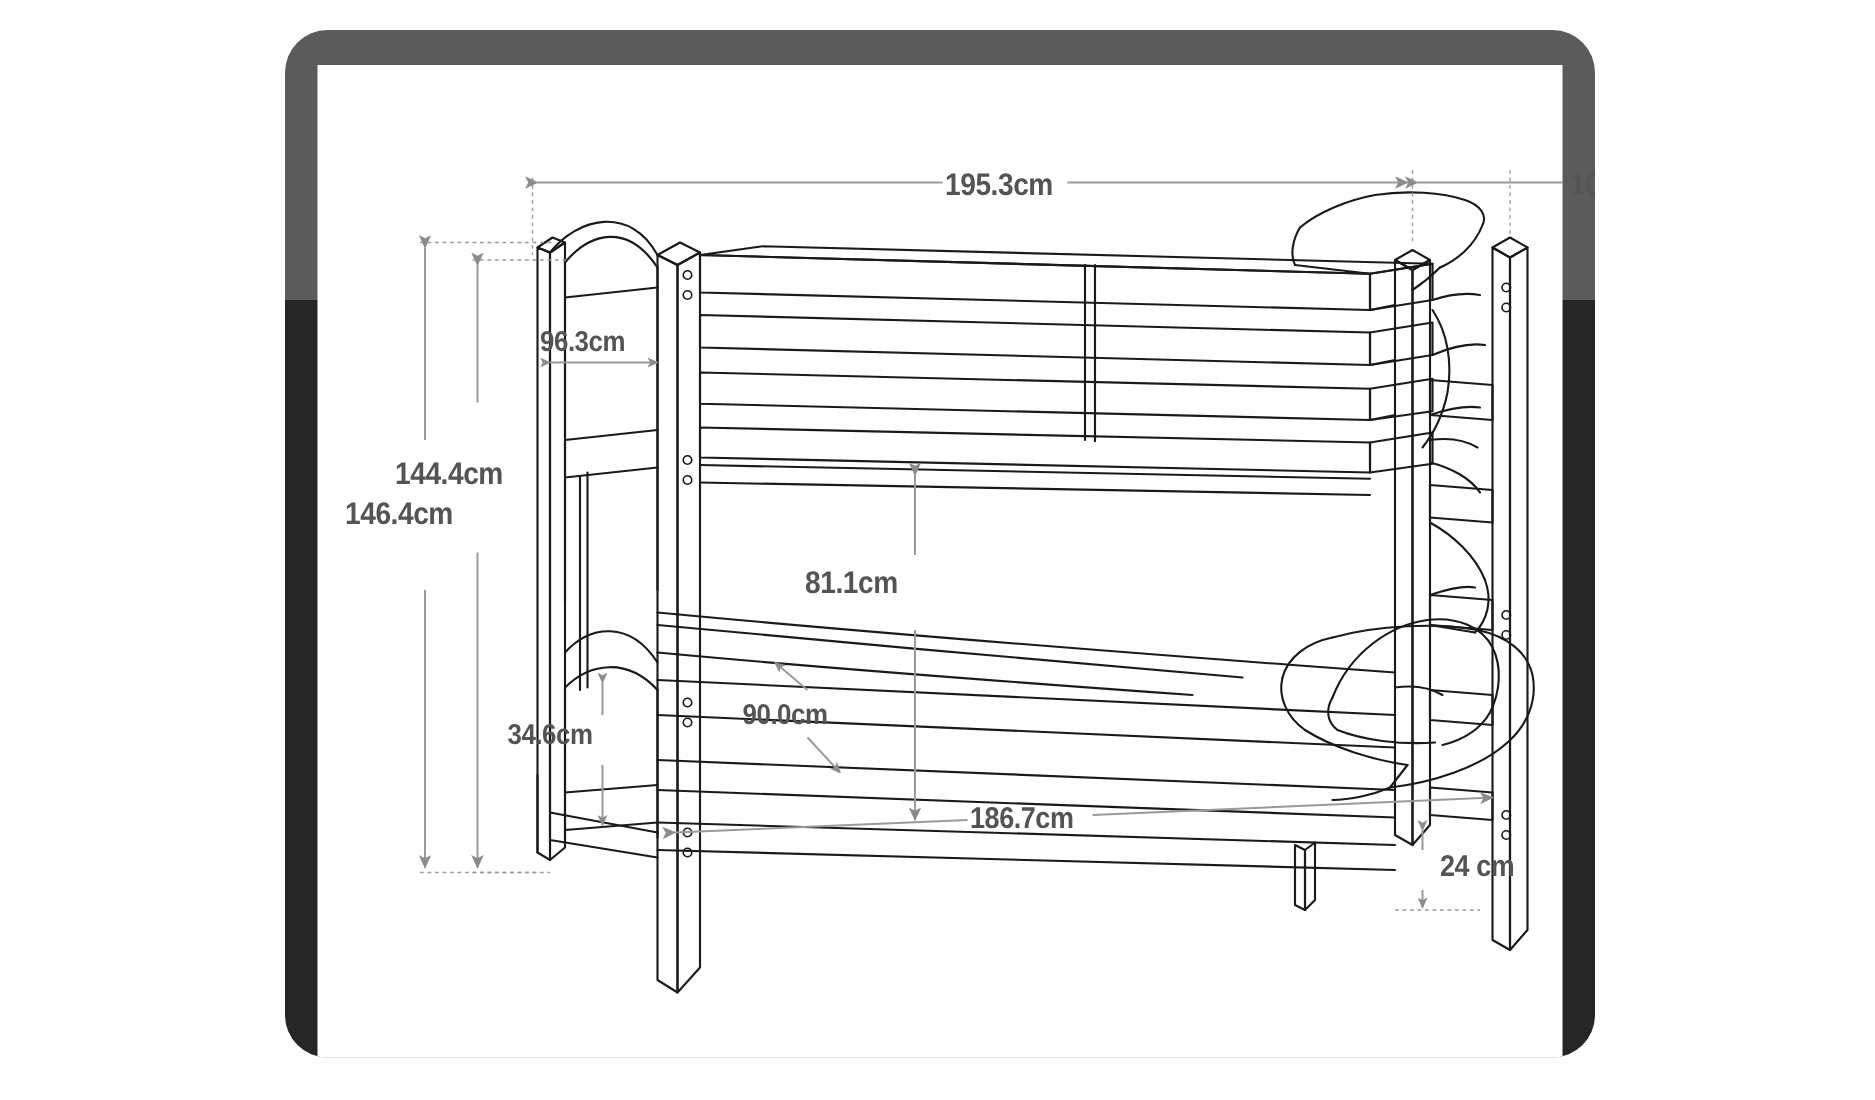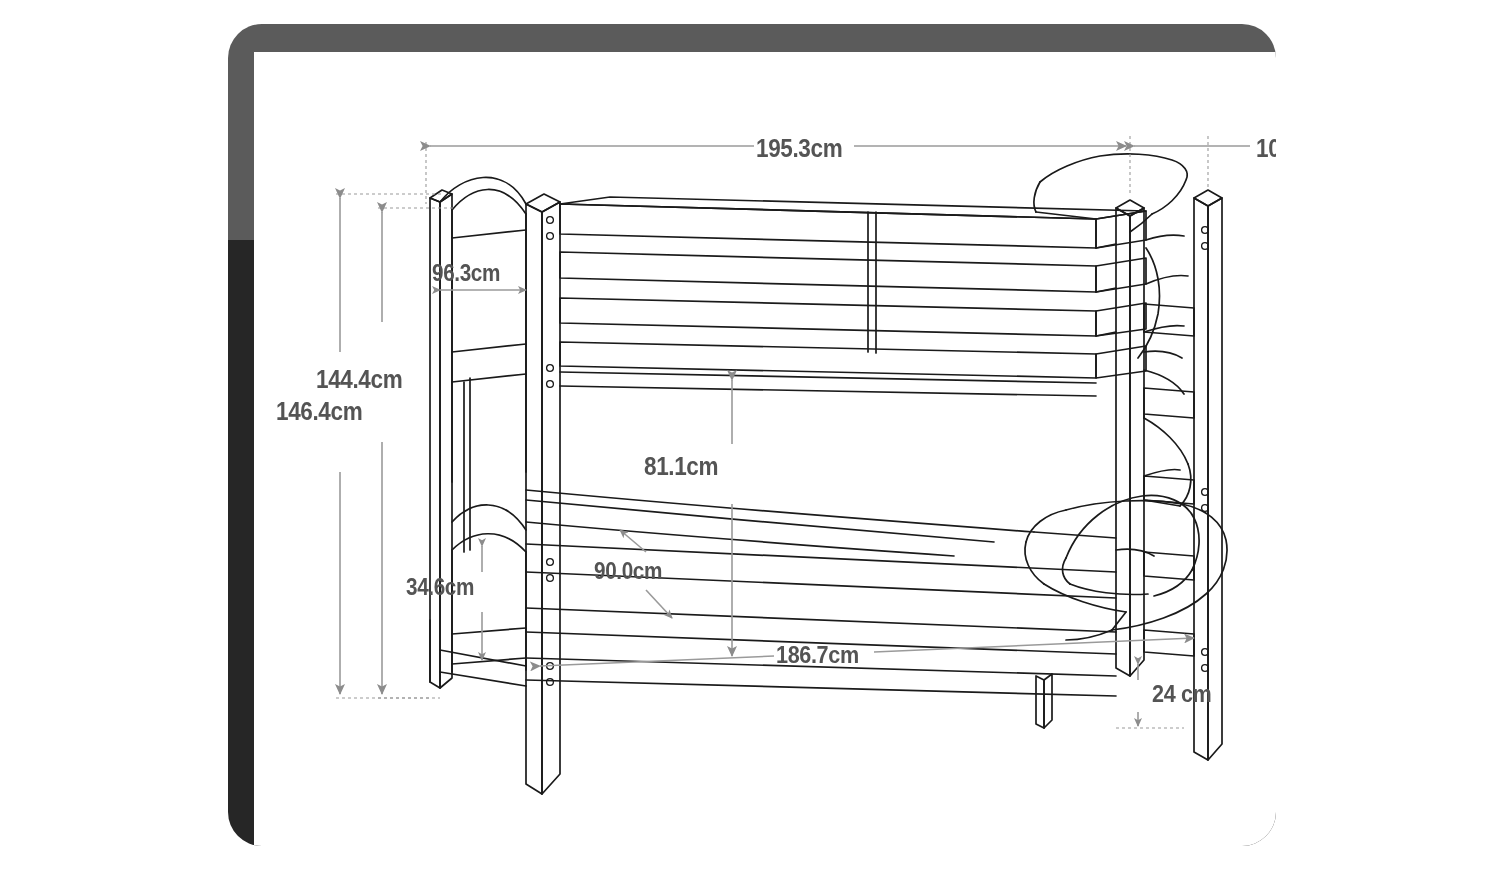--- a/index.html
+++ b/index.html
@@ -15,21 +15,20 @@
   }
   .device-shell-top{
     position:absolute;left:0;top:0;width:100%;height:216px;background:#5b5b5b;
   }
   .device-shell-bottom{
     position:absolute;left:0;top:216px;width:100%;height:606px;background:#262626;
   }
   .device-screen{
     position:absolute;left:26px;top:28px;width:996px;height:810px;
     background:#ffffff;
-    padding-left:32px;
   }
 
   
   .canvas{position:absolute;left:0;top:0;width:996px;height:762px;}
   .canvas svg{display:block;width:996px;height:762px;}
 
   
   .dimtext{
     position:absolute;
     color:#545454;

